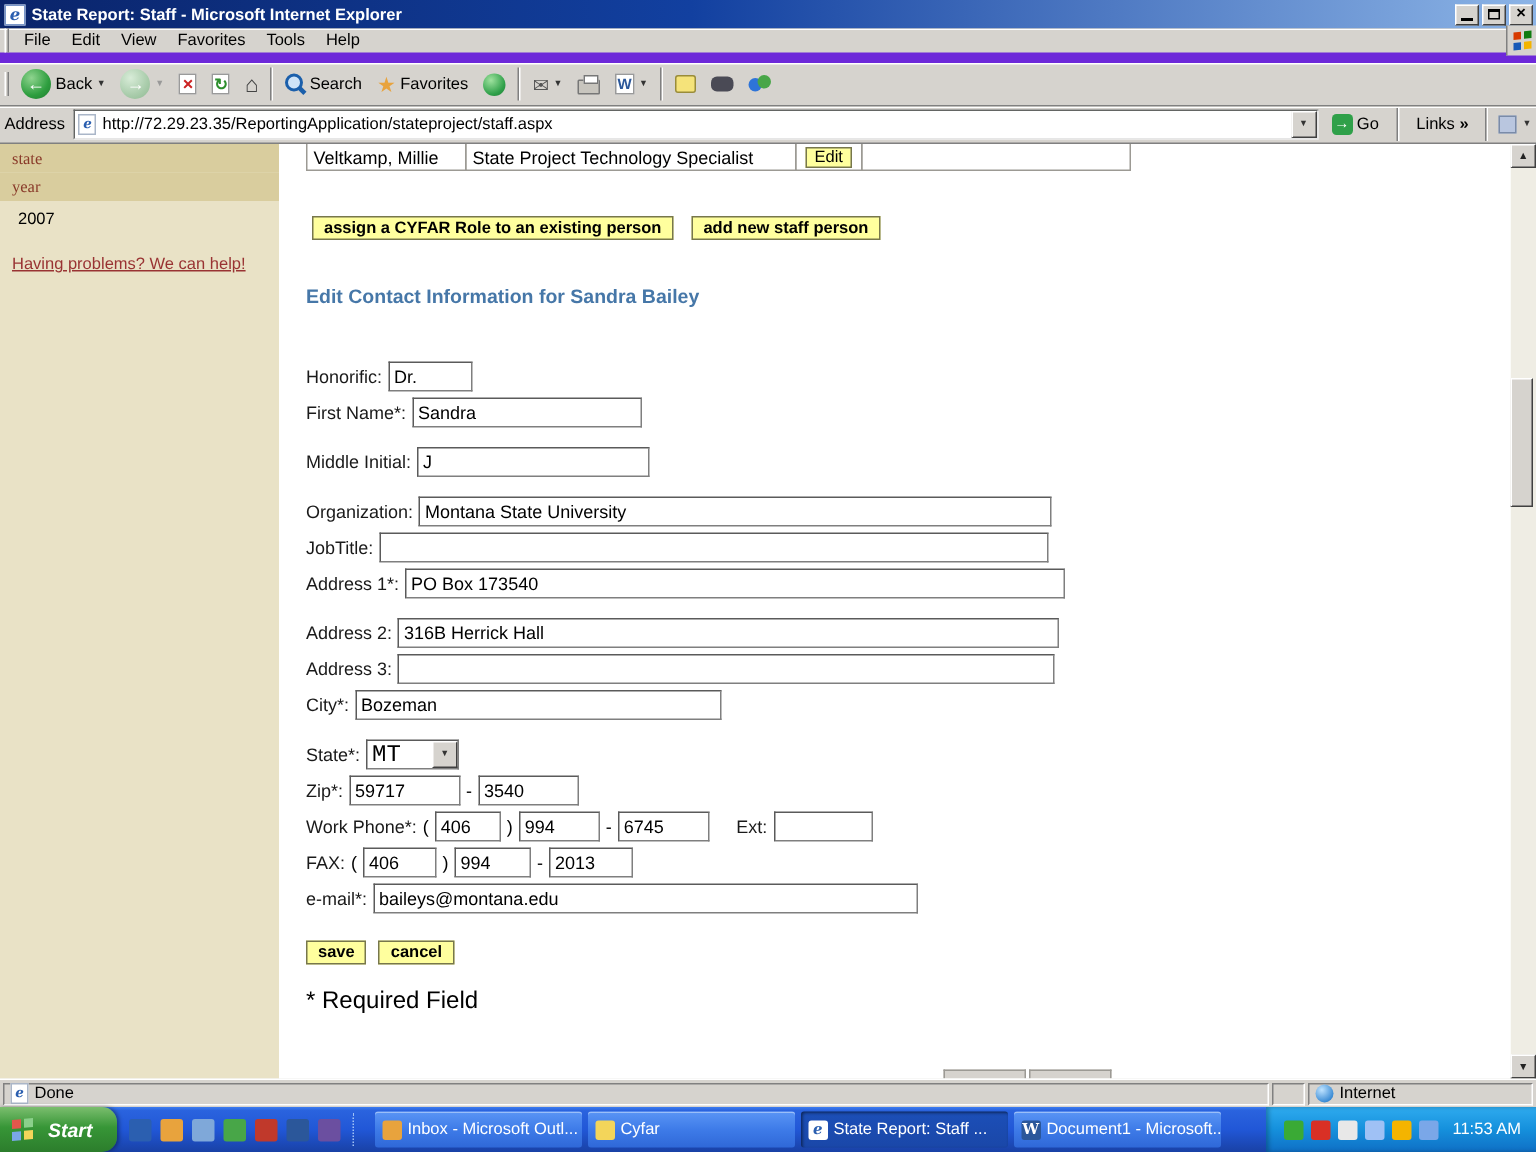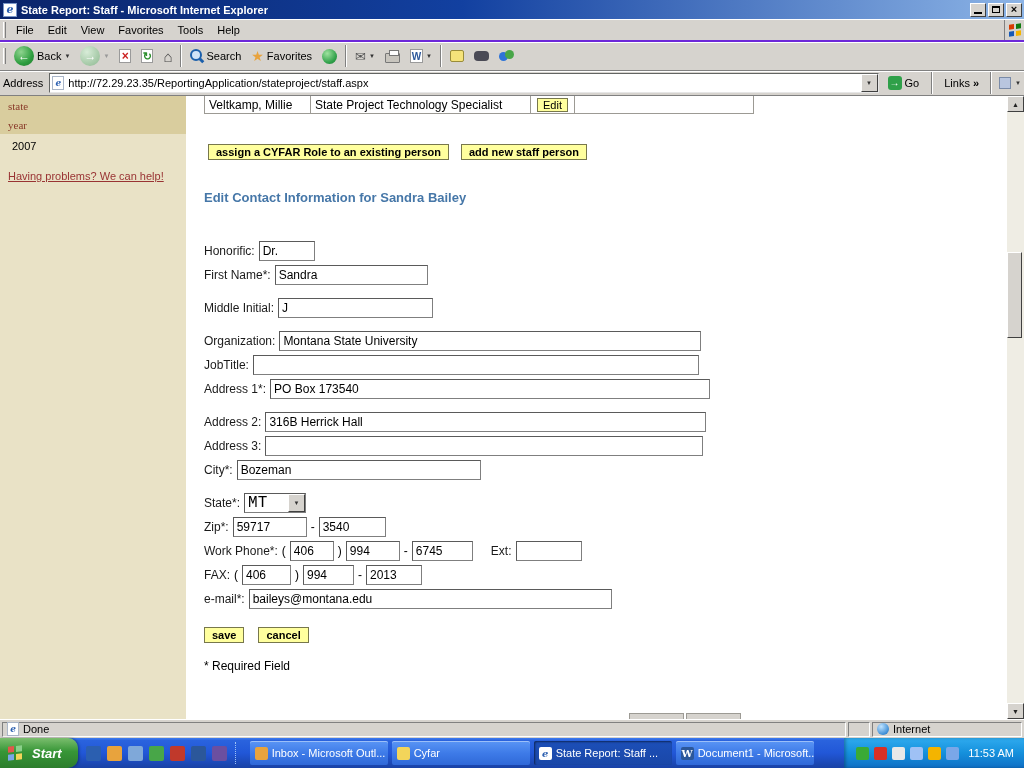--- a/index.html
+++ b/index.html
@@ -14,21 +14,21 @@
               font:bold italic 11px "DejaVu Serif",serif; color:#2B5FB0; margin-right:4px; }
   .title-text { color:#fff; font-weight:bold; flex:1; white-space:nowrap; overflow:hidden; }
   .tb-btn { width:16px; height:14px; background:#D6D3CE; border:1px solid; border-color:#fff #404040 #404040 #fff;
             margin-left:2px; display:flex; align-items:center; justify-content:center; font-size:9px; line-height:1; }
   .glyph-min { width:8px; height:2px; background:#000; margin-top:7px; }
   .glyph-max { width:8px; height:7px; border:1px solid #000; border-top-width:2px; }
   .glyph-close { font-weight:bold; font-size:11px; }
 
   
   .menubar { height:23px; flex:0 0 23px; background:#D6D3CE; display:flex; align-items:center; padding-left:1px;
-             border-bottom:2px solid #6d28d9; box-shadow:inset 0 1px #fff; }
+             border-bottom:7px solid #6d28d9; box-shadow:inset 0 1px #fff; }
   .grip { width:3px; height:16px; border-left:1px solid #fff; border-right:1px solid #808080; margin:0 3px 0 2px; }
   .menu-item { padding:3px 7px; }
   .win-flag-box { margin-left:auto; width:20px; height:20px; background:#D6D3CE; border-left:1px solid #808080;
                   display:flex; align-items:center; justify-content:center; }
   .flag { position:relative; width:12px; height:12px; transform:skewY(-6deg); }
   .flag i { position:absolute; width:5px; height:5px; }
   .flag .q1{ left:0; top:0; background:#D83B01; } .flag .q2{ right:0; top:0; background:#107C10; }
   .flag .q3{ left:0; bottom:0; background:#1759B7; } .flag .q4{ right:0; bottom:0; background:#F4B400; }
 
   
@@ -105,22 +105,22 @@
   .flabel { color:#1a1a1a; white-space:nowrap; }
   .flabel.ext { margin-left:14px; }
   .punct { font-size:12px; }
   input.tb { height:20px; font:12px "Liberation Sans",sans-serif; padding:1px 3px; background:#fff;
              border:1px solid #7F7F7F; border-top-color:#5A5A5A; border-left-color:#5A5A5A; }
   .selbox { width:62px; height:20px; background:#fff; border:1px solid #7F7F7F; border-top-color:#5A5A5A; border-left-color:#5A5A5A;
             display:flex; align-items:center; }
   .sel-text { flex:1; padding-left:3px; font-size:16px;font-family:Liberation Mono, monospace; }
   .sel-btn { width:17px; height:18px; background:#D6D3CE; border:1px solid; border-color:#fff #404040 #404040 #fff;
              display:flex; align-items:center; justify-content:center; }
-  .save-row { margin-top:18px; display:flex; gap:14px; }
-  .req-note { margin-top:16px; font-size:12px; }
+  .save-row { margin-top:18px; display:flex; gap:8px; }
+  .req-note { margin-top:16px; font-size:16px; }
   .partial-bar { position:absolute; bottom:0; left:443px; display:flex; gap:2px; }
   .partial-bar i { display:block; width:55px; height:6px; background:#D6D3CE; border:1px solid #9C9A94; border-bottom:none; }
 
   
   .vscroll { width:17px; flex:0 0 17px; background:#EFEDE4; display:flex; flex-direction:column; }
   .sc-btn { height:16px; flex:0 0 16px; background:#D6D3CE; border:1px solid; border-color:#fff #404040 #404040 #fff;
             display:flex; align-items:center; justify-content:center; font-size:7px; color:#222; line-height:1; }
   .sc-track { flex:1; position:relative; }
   .sc-thumb { position:absolute; left:0; top:140px; width:15px; height:86px; background:#D6D3CE;
               border:1px solid; border-color:#fff #404040 #404040 #fff; }

